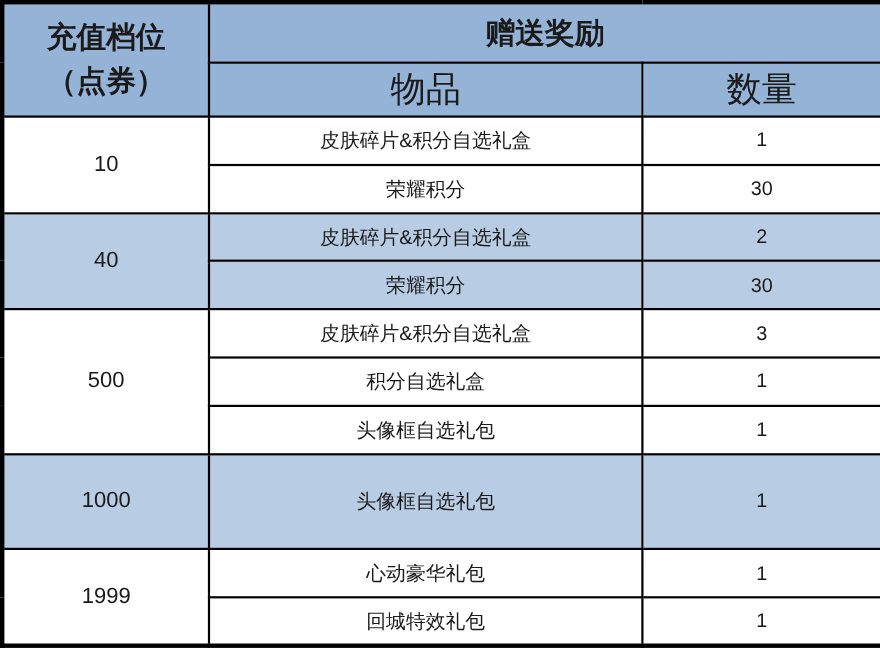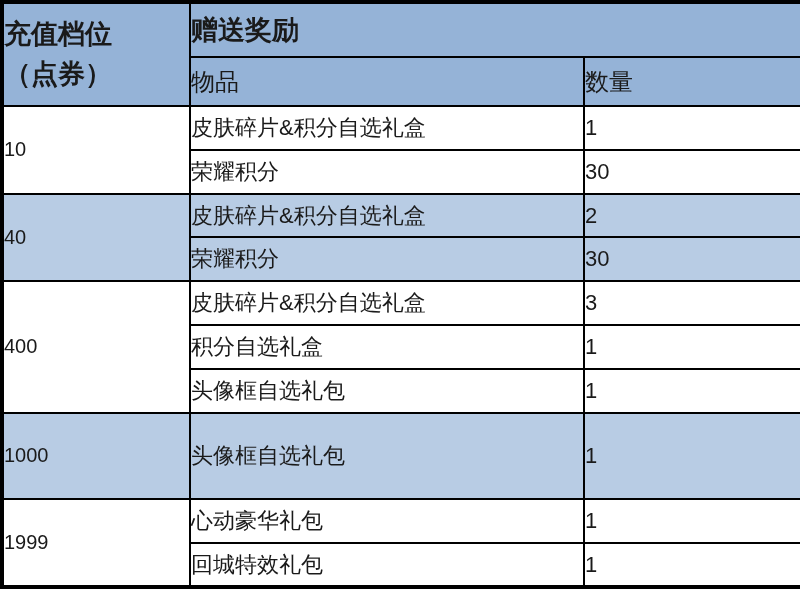--- a/index.html
+++ b/index.html
@@ -16,45 +16,45 @@
   table.reward {
     width: 800px;
     height: 589px;
     border-collapse: collapse;
     table-layout: fixed;
     border: 4px solid #000000;
     color: #1a1a1a;
   }
   table.reward td, table.reward th {
     border: 2px solid #000000;
-    text-align: left;
+    text-align: center;
     vertical-align: middle;
     padding: 0;
     overflow: hidden;
   }
   col.c1 { width: 188px; }
   col.c2 { width: 394px; }
   col.c3 { width: 218px; }
 
   .hd {
     background: #95B3D7;
     font-weight: bold;
     font-size: 27px;
   }
   .sub {
     background: #95B3D7;
     font-weight: normal;
-    font-size: 24px;
+    font-size: 32px;
   }
   .tier {
     font-size: 20px;
     font-weight: normal;
   }
   .item, .qty {
-    font-size: 22px;
+    font-size: 18px;
     font-weight: normal;
   }
   tr.rh1 { height: 55px; }
   tr.rh2 { height: 49px; }
   tr.body-row { height: 43px; }
   tr.tall-row { height: 85px; }
   .bg-blue { background: #B8CCE4; }
   .bg-white { background: #ffffff; }
   .two-line span { display: block; line-height: 1.45; }
 </style>
@@ -95,21 +95,21 @@
         <tr class="body-row">
           <td class="tier bg-blue" rowspan="2">40</td>
           <td class="item bg-blue">皮肤碎片&amp;积分自选礼盒</td>
           <td class="qty bg-blue">2</td>
         </tr>
         <tr class="body-row">
           <td class="item bg-blue">荣耀积分</td>
           <td class="qty bg-blue">30</td>
         </tr>
         <tr class="body-row">
-          <td class="tier bg-white" rowspan="3">400</td>
+          <td class="tier bg-white" rowspan="3">500</td>
           <td class="item bg-white">皮肤碎片&amp;积分自选礼盒</td>
           <td class="qty bg-white">3</td>
         </tr>
         <tr class="body-row">
           <td class="item bg-white">积分自选礼盒</td>
           <td class="qty bg-white">1</td>
         </tr>
         <tr class="body-row">
           <td class="item bg-white">头像框自选礼包</td>
           <td class="qty bg-white">1</td>

